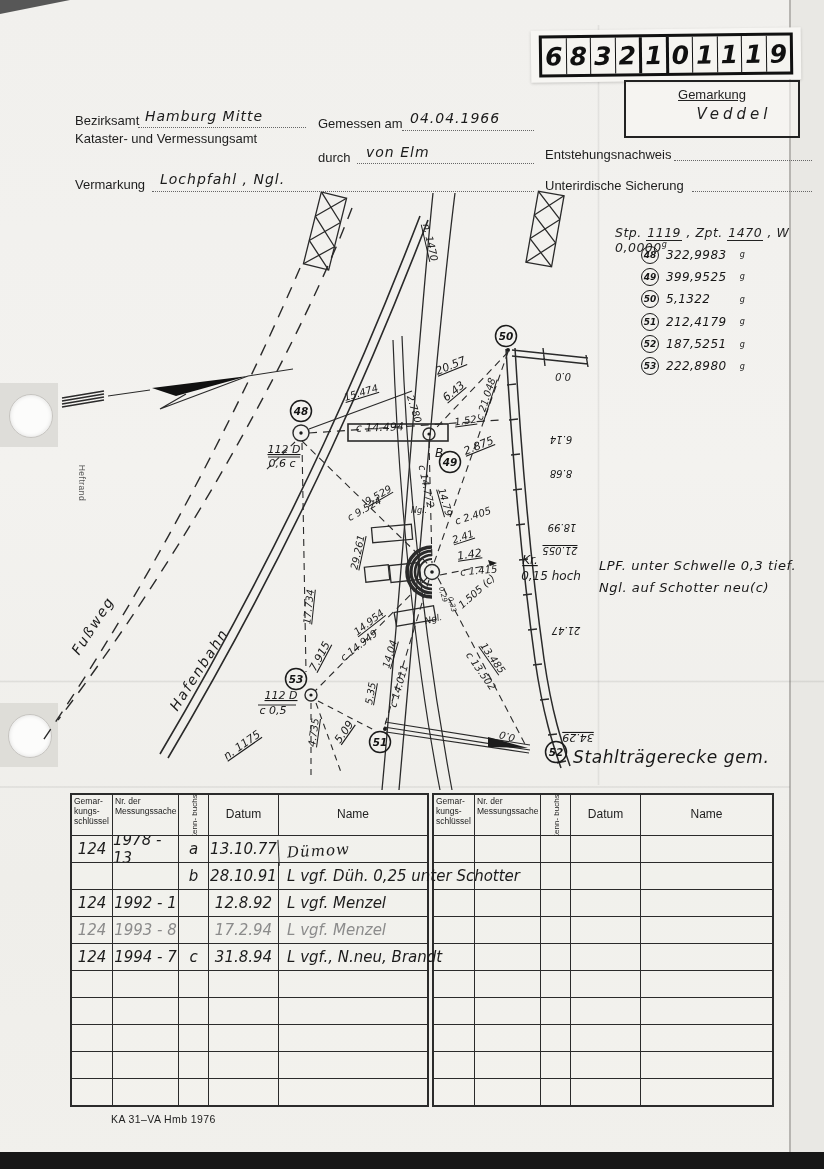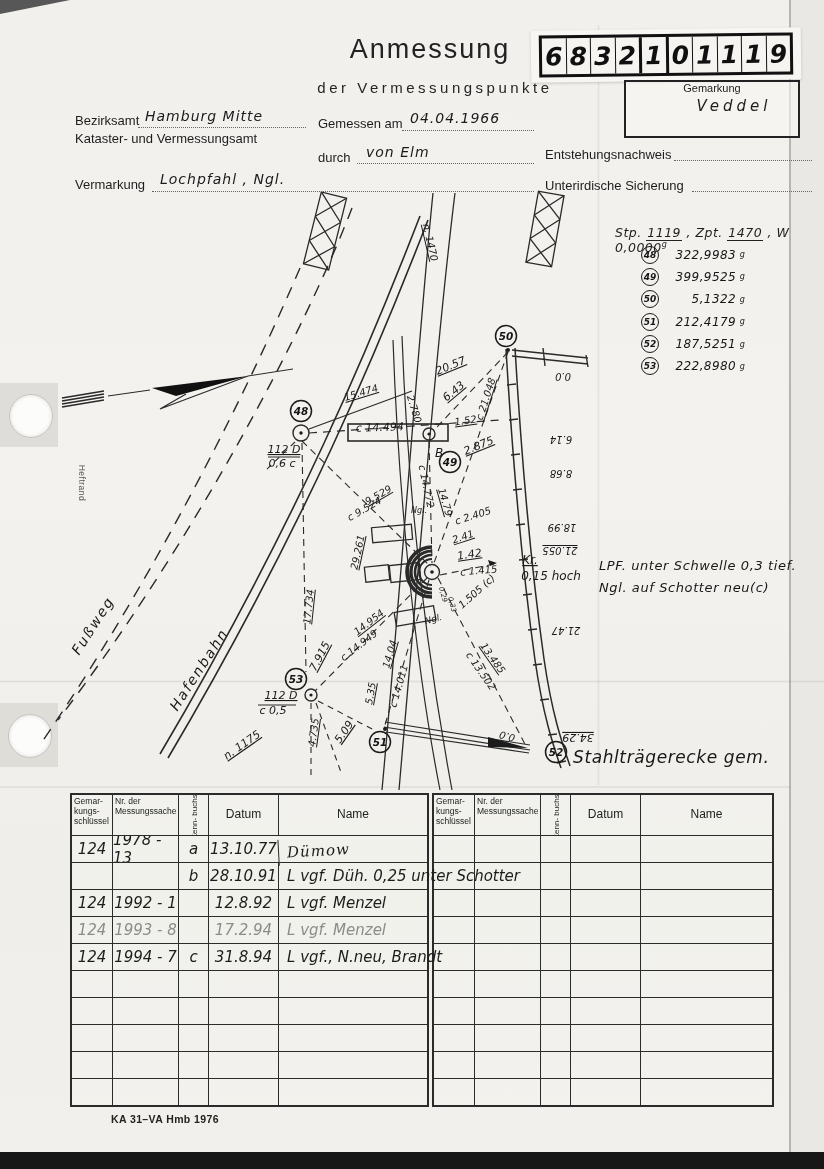--- a/index.html
+++ b/index.html
@@ -29,37 +29,37 @@
   .title2{position:absolute;left:300px;top:79px;width:270px;text-align:center;
       font-size:15px;letter-spacing:3.5px;color:#252525;}
   .sticker{position:absolute;left:531px;top:29px;width:270px;height:52px;background:#f7f6f3;
       transform:rotate(-.7deg);box-shadow:0 1px 3px rgba(0,0,0,.18);display:flex;align-items:center;justify-content:center;}
   .idgrid{display:flex;border:3px solid #111;background:#f5f4f0;}
   .idcell{width:23.5px;height:36px;border-left:1.5px solid #111;display:flex;align-items:center;justify-content:center;
       font-family:"DejaVu Sans",sans-serif;font-style:italic;font-weight:bold;font-size:25px;color:#101010;}
   .idcell:first-child{border-left:none;}
   .idcell.grp{border-left:3px solid #111;}
   .gembox{position:absolute;left:624px;top:80px;width:172px;height:54px;border:2px solid #222;background:rgba(248,247,244,.6);}
-  .gembox .lab{text-align:center;font-size:11px;color:#222;}
+  .gembox .lab{margin-top:5px;text-align:center;font-size:13px;color:#222;text-decoration:underline;}
   .gembox .val{margin-top:3px;text-align:center;font-size:15px;letter-spacing:4px;}
   .printed{position:absolute;font-size:13px;color:#1d1d1d;}
   .hw{font-family:"DejaVu Sans",sans-serif;font-style:italic;color:#1e1e1e;padding-left:44px;}
   .hwv{position:absolute;font-family:"DejaVu Sans",sans-serif;font-style:italic;font-size:14px;
       letter-spacing:1px;color:#1a1a1a;}
   .dotline{position:absolute;border-bottom:1.6px dotted #666;height:1px;}
   
   .stp{position:absolute;left:571px;top:225px;font-size:12.5px;letter-spacing:.5px;}
   .stp .uv{border-bottom:1.4px solid #222;padding:0 1px;}
   .stp sup,.arow sup{font-size:8px;}
   .angles{position:absolute;left:641px;top:246px;}
   .arow{display:flex;align-items:center;height:17px;margin-bottom:5.4px;
       font-family:"DejaVu Sans",sans-serif;font-style:italic;font-size:12px;color:#161616;}
   .acirc{width:16px;height:16px;border:1.4px solid #1b1b1b;border-radius:50%;margin-right:7px;
       font-size:9px;font-weight:bold;display:flex;align-items:center;justify-content:center;}
-  .aval{width:70px;text-align:right;letter-spacing:.4px;font-weight:500;}
+  .aval{width:70px;text-align:left;letter-spacing:.4px;font-weight:500;}
   .note{position:absolute;font-family:"DejaVu Sans",sans-serif;font-style:italic;font-size:13px;
       letter-spacing:.6px;color:#181818;}
   
   svg.sk{position:absolute;left:0;top:0;}
   .sl{font-family:"DejaVu Sans",sans-serif;font-style:italic;fill:#1a1a1a;}
   .sl.u{text-decoration:underline;}
   .sl.rd{letter-spacing:2px;}
   .cnum{font-family:"DejaVu Sans",sans-serif;font-style:italic;font-weight:bold;font-size:10.5px;fill:#141414;}
   
   .tblhalf{position:absolute;border:2px solid #2b2b2b;background:rgba(246,245,242,.35);}
@@ -69,21 +69,21 @@
       font-size:12px;position:relative;}
   .tcell:first-child{border-left:none;}
   .thead .tcell{font-size:8.5px;line-height:1.15;text-align:left;justify-content:flex-start;
       align-items:flex-start;padding:2px 1px 0 2px;color:#222;}
   .thead .tcell.c{justify-content:center;text-align:center;align-items:center;font-size:12px;padding:16px;}
   .vert{transform:rotate(-90deg);white-space:nowrap;font-size:8px;}
   .hwc{font-family:"DejaVu Sans",sans-serif;font-style:italic;font-size:15px;color:#1c1c1c;}
   .namec{justify-content:flex-start!important;padding-left:8px;white-space:nowrap;overflow:visible!important;z-index:6;}
   .pencil{color:#8b8b8b!important;}
   .sig{font-family:"DejaVu Serif",serif;font-style:italic;font-size:15px;letter-spacing:1px;transform:rotate(-3deg);}
-  .footer{position:absolute;left:74px;top:1113px;font-size:10.5px;font-weight:bold;letter-spacing:.4px;color:#222;padding-left:37px;}
+  .footer{position:absolute;left:74px;top:1113px;font-size:10.5px;font-weight:normal;letter-spacing:.4px;color:#222;padding-left:37px;}
 </style>
 </head>
 <body>
 
 <div class="pg">
 
   <div class="right-margin"></div>
   <div class="edge-line"></div>
   <div class="crease-v"></div>
   <div class="crease-h"></div>
@@ -245,22 +245,20 @@
         <text class="sl" font-size="10" text-anchor="middle" transform="translate(508,733) rotate(195)">0.0</text>
         <text class="sl u" font-size="11" text-anchor="middle" transform="translate(284,453) rotate(0)">112 D</text>
         <text class="sl" font-size="11" text-anchor="middle" transform="translate(282,467) rotate(0)">0,6 c</text>
         <text class="sl" font-size="7" text-anchor="middle" transform="translate(441,595) rotate(75)">0,29</text>
         <text class="sl" font-size="7" text-anchor="middle" transform="translate(450,605) rotate(75)">0,33</text>
         <text class="sl rd" font-size="14" text-anchor="middle" transform="translate(97,628) rotate(-57)">Fußweg</text>
         <text class="sl rd" font-size="14" text-anchor="middle" transform="translate(203,672) rotate(-57)">Hafenbahn</text>
       </g>
   </svg>
 
-  <div class="title1">Anmessung</div>
-  <div class="title2">der Vermessungspunkte</div>
 
   <div class="sticker">
     <div class="idgrid" id="idgrid">
         <div class="idcell">6</div>
         <div class="idcell">8</div>
         <div class="idcell">3</div>
         <div class="idcell">2</div>
         <div class="idcell grp">1</div>
         <div class="idcell grp">0</div>
         <div class="idcell">1</div>

